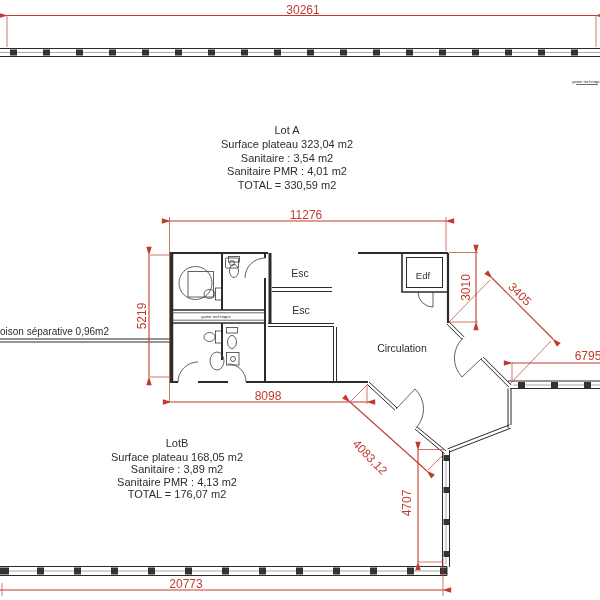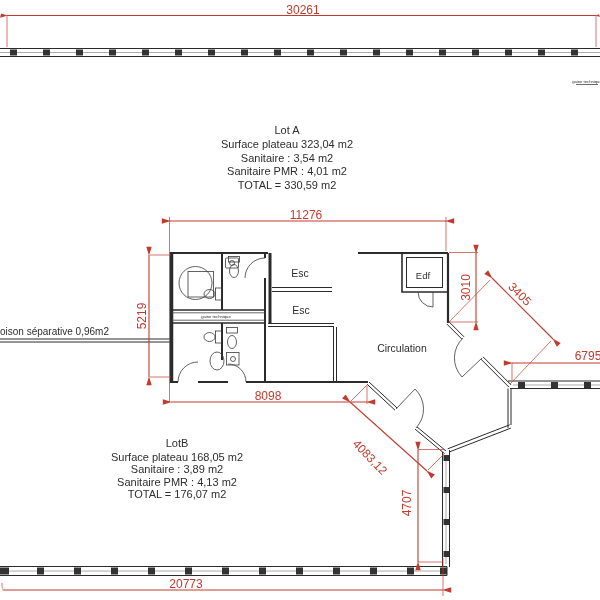--- a/index.html
+++ b/index.html
@@ -1,17 +1,17 @@
 <!DOCTYPE html>
 <html><head>
 <meta charset="utf-8">
 <style>
   html,body{margin:0;padding:0;background:#fff;}
   #stage{position:relative;width:600px;height:600px;background:#fff;overflow:hidden;
-         font-family:"Liberation Sans", sans-serif;border-radius:20px;}
+         font-family:"Liberation Sans", sans-serif;}
   svg{position:absolute;left:0;top:0;}
   text{font-family:"Liberation Sans", sans-serif;fill:#2e2e2e;}
   .dimtxt{fill:#c23b2e;font-size:12px;}
   .lbl{font-size:10.5px;}
   .lot{font-size:11px;}
   .tiny{font-size:4.2px;}
   .wall{stroke:#2b2b2b;fill:none;}
   .thin{stroke:#444;fill:none;stroke-width:0.8;}
   .glaz{stroke:#8a8a8a;fill:none;stroke-width:0.7;}
   .fix{stroke:#3a3a3a;fill:none;stroke-width:0.8;}

